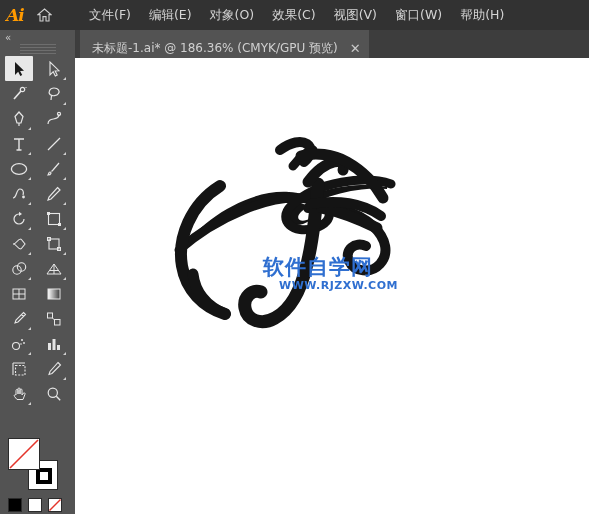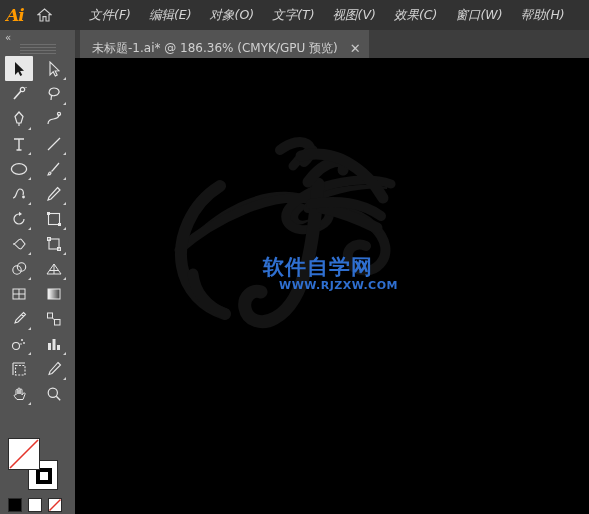--- a/index.html
+++ b/index.html
@@ -20,21 +20,21 @@
   .ai-logo{
     width:30px;height:30px;display:flex;align-items:center;justify-content:center;
     color:#ff9a00;font-family:"DejaVu Serif","Liberation Serif",serif;
     font-size:17px;font-weight:bold;font-style:italic;letter-spacing:-1px;text-align:center;
   }
   .home-icon{
     width:28px;height:30px;display:flex;align-items:center;justify-content:center;
   }
   .menu-items{display:flex;align-items:center;margin-left:22px;}
   .menu-item{
-    color:#d4d4d4;font-size:12.5px;padding:4px 9px;white-space:nowrap;cursor:default;font-style:italic;
+    color:#d4d4d4;font-size:12.5px;padding:4px 9px;white-space:nowrap;cursor:default;
   }
 
   
   .tabbar{
     position:absolute;left:75px;top:30px;width:514px;height:28px;
     background:#3d3d3d;border-bottom:1px solid #2b2b2b;
   }
   .doc-tab{
     position:absolute;left:5px;top:0;height:36px;
     background:#535353;display:flex;align-items:center;padding:0 6px 0 12px;
@@ -91,21 +91,21 @@
   }
   .none-slash{
     position:absolute;left:0;top:0;width:32px;height:32px;overflow:hidden;
   }
   .mini-row{position:absolute;left:8px;top:468px;width:62px;height:14px;}
   .mini{position:absolute;width:14px;height:14px;border:1px solid #2b2b2b;box-sizing:border-box;}
 
   
   .canvas{
     position:absolute;left:75px;top:58px;width:514px;height:456px;
-    background:#000000;overflow:hidden;
+    background:#ffffff;overflow:hidden;
   }
   .artwork{position:absolute;left:0;top:0;width:514px;height:456px;}
   .watermark{
     position:absolute;left:163px;top:197px;width:160px;text-align:center;
     color:#2f6fd0;
   }
   .wm-main{
     font-family:"DejaVu Sans","Liberation Sans",sans-serif;
     font-size:21px;font-weight:bold;letter-spacing:1px;line-height:24px;
     color:#2f6fd0;
@@ -126,23 +126,22 @@
     <div class="ai-logo">Ai</div>
     <div class="home-icon">
       <svg width="15" height="14" viewBox="0 0 15 14">
         <path d="M7.5 1 L14 6.6 L12 6.6 L12 13 L9 13 L9 8.6 L6 8.6 L6 13 L3 13 L3 6.6 L1 6.6 Z" fill="none" stroke="#cfcfcf" stroke-width="1.1"></path>
       </svg>
     </div>
     <div class="menu-items">
       <div class="menu-item">文件(F)</div>
       <div class="menu-item">编辑(E)</div>
       <div class="menu-item">对象(O)</div>
-      <div class="menu-item">文字(T)</div>
+      <div class="menu-item">效果(C)</div>
       <div class="menu-item">视图(V)</div>
-      <div class="menu-item">效果(C)</div>
       <div class="menu-item">窗口(W)</div>
       <div class="menu-item">帮助(H)</div>
     </div>
   </div>
 
   <div class="tabbar">
     <div class="doc-tab">
       <span class="doc-tab-label">未标题-1.ai* @ 186.36% (CMYK/GPU 预览)</span>
       <span class="tab-close">✕</span>
     </div>

